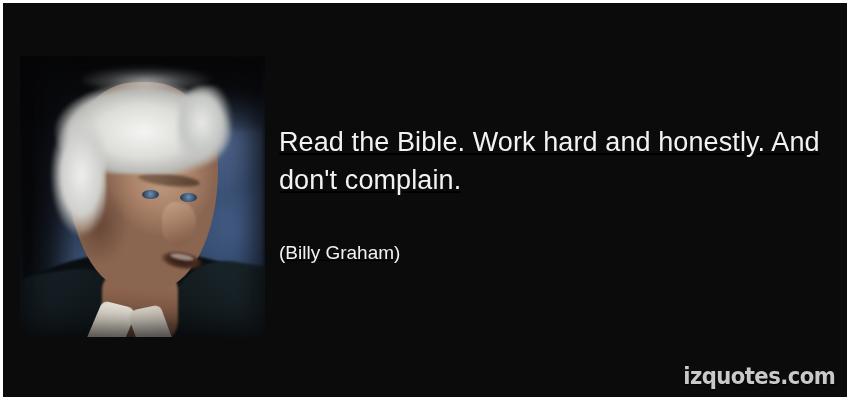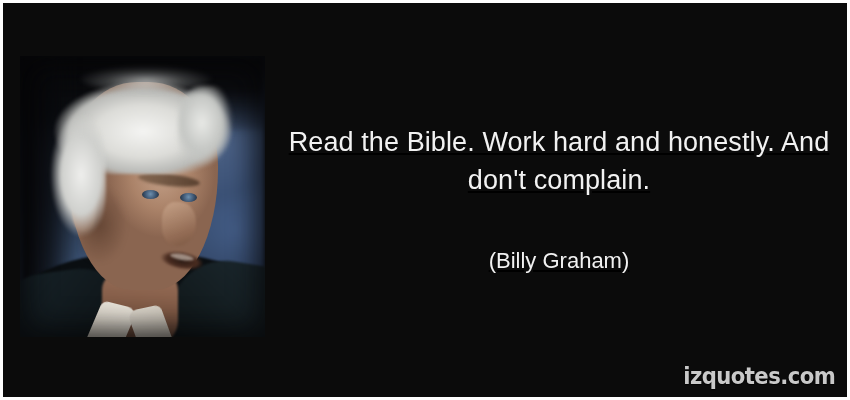--- a/index.html
+++ b/index.html
@@ -279,38 +279,37 @@
     box-shadow: inset 0 0 26px 10px rgba(5,5,7,0.75);
     pointer-events: none;
   }
 
   
   #quote-text-block {
     position: absolute;
     left: 276px;
     top: 120px;
     width: 560px;
-    text-align: center;
     text-decoration: underline;
   }
   #quote-text {
     margin: 0;
     color: #f2f2f2;
     font-family: "Liberation Sans", sans-serif;
     font-size: 27px;
     line-height: 38px;
     font-weight: 400;
     letter-spacing: 0.1px;
   }
   #quote-author {
-    margin: 8px;
+    margin: 0;
     padding-top: 38px;
     color: #f2f2f2;
     font-family: "Liberation Sans", sans-serif;
-    font-size: 22px;
+    font-size: 19px;
     line-height: 32px;
     font-weight: 400;
   }
 
   
   #watermark {
     position: absolute;
     right: 12px;
     bottom: 8px;
     color: #c9c9c9;

